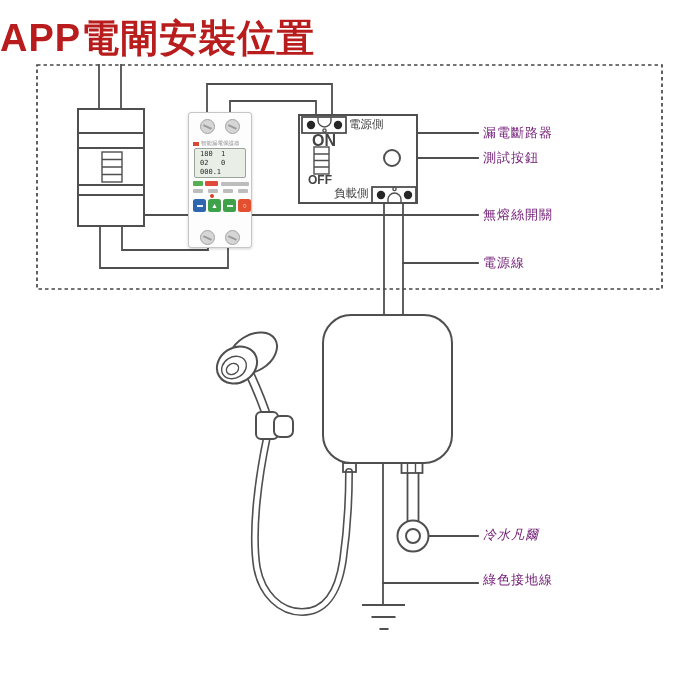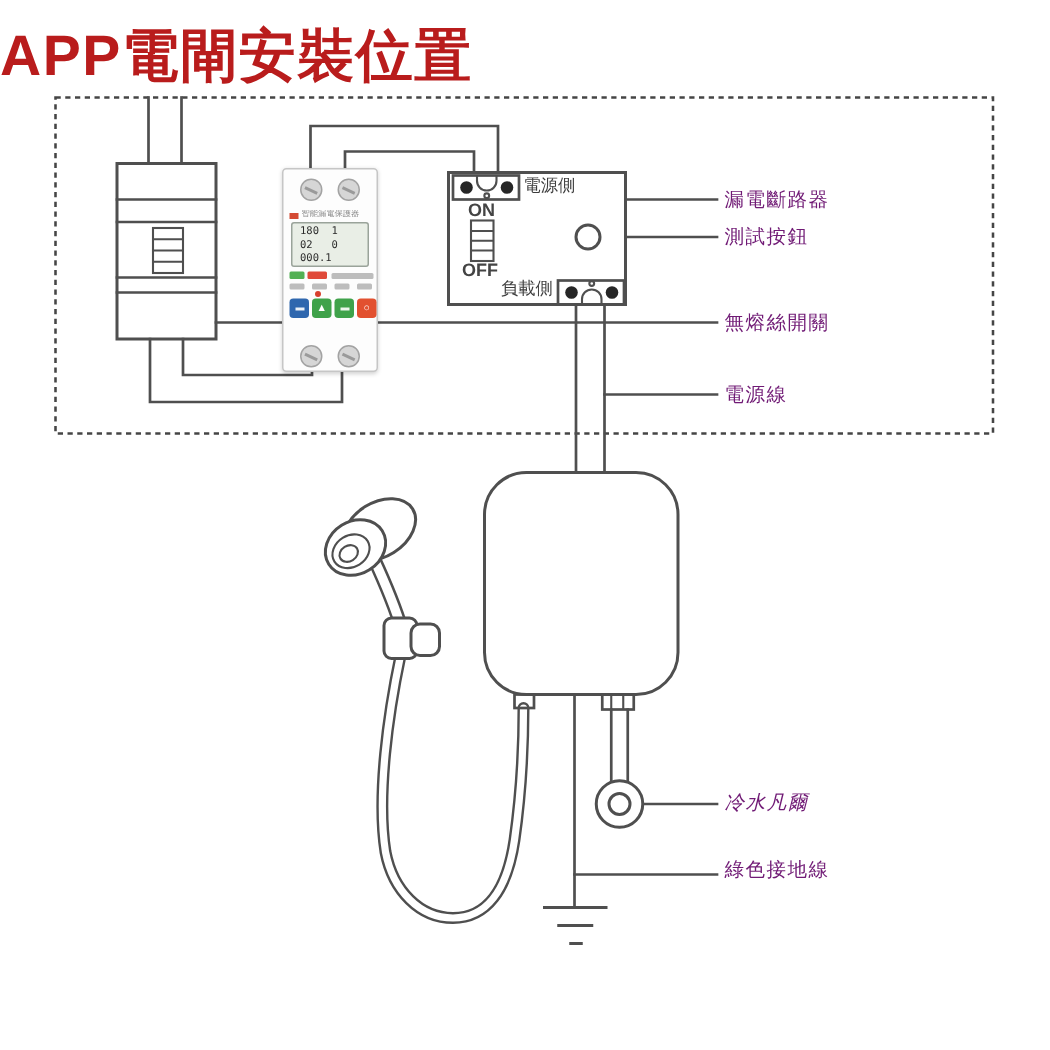--- a/index.html
+++ b/index.html
@@ -14,21 +14,21 @@
   .thin{stroke:#4f4f4f;stroke-width:1.4;fill:none;}
   .dot{fill:#262626;stroke:none;}
   .dash{stroke:#454545;stroke-width:1.7;fill:none;stroke-dasharray:3.5 3;}
   .tube-o{stroke:#4f4f4f;stroke-width:8;fill:none;stroke-linecap:round;}
   .tube-i{stroke:#ffffff;stroke-width:4.8;fill:none;stroke-linecap:round;}
   .hand-o{stroke:#4f4f4f;stroke-width:9.5;fill:none;stroke-linecap:round;}
   .hand-i{stroke:#ffffff;stroke-width:6.2;fill:none;stroke-linecap:round;}
   .callout{position:absolute;z-index:3;font-size:13px;line-height:20px;color:#701a75;letter-spacing:1px;white-space:nowrap;}
   .slbl{position:absolute;z-index:3;color:#3d3d3d;white-space:nowrap;}
   .elcb-ps{left:349px;top:118px;font-size:11.5px;line-height:13px;text-align:right;}
-  .elcb-on{left:312px;top:134px;font-size:12px;line-height:13px;font-weight:600;color:#444;}
+  .elcb-on{left:312px;top:134px;font-size:16px;line-height:13px;font-weight:600;color:#444;}
   .elcb-off{left:308px;top:174px;font-size:12px;line-height:13px;font-weight:600;color:#444;}
   .elcb-ls{left:334px;top:187px;font-size:11.5px;line-height:13px;}
   .heater-label{position:absolute;z-index:3;left:327px;top:392px;width:122px;text-align:center;
                 font-size:22px;line-height:24px;font-weight:700;color:#3e3e3e;letter-spacing:1px;}
   
   .device{position:absolute;z-index:2;left:188px;top:112px;width:64px;height:136px;
           background:#fdfdfd;border:1px solid #c6c6c6;border-radius:3px;
           box-shadow:0 1px 3px rgba(0,0,0,.18);box-sizing:border-box;}
   .screw{position:absolute;width:15px;height:15px;border-radius:50%;
          background:#d6d6d6;border:1px solid #a3a3a3;box-sizing:border-box;}

